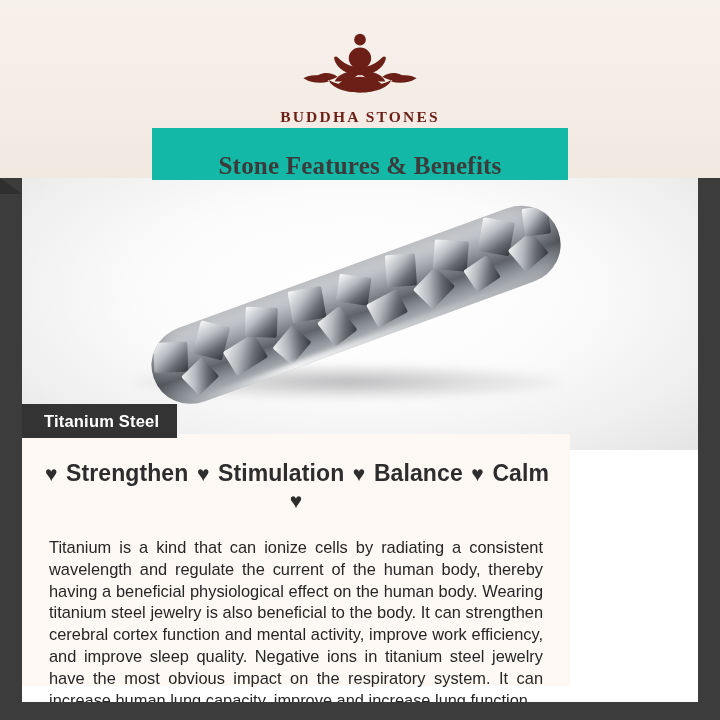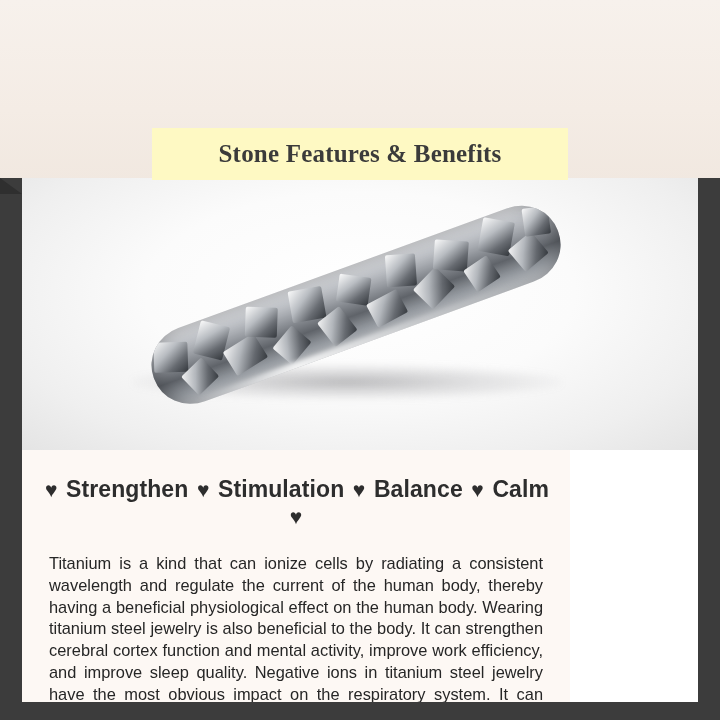--- a/index.html
+++ b/index.html
@@ -62,23 +62,23 @@
     font-family: "Liberation Serif", serif;
   }
 
   
   .title-ribbon {
     position: absolute;
     left: 152px;
     top: 128px;
     width: 416px;
     height: 52px;
-    background: #fef9c3;
+    background: #14b8a6;
     display: flex;
-    align-items: center;
+    align-items: flex-end;
     justify-content: center;
     z-index: 5;
   }
   .title-ribbon .title-text {
     font-family: "Liberation Serif", serif;
     font-weight: bold;
     font-size: 25px;
     color: #3b3b3b;
     letter-spacing: 0.2px;
   }
@@ -201,21 +201,21 @@
     color: #ffffff;
     font-size: 16.5px;
     font-weight: bold;
     letter-spacing: 0.2px;
   }
 
   
   .text-panel {
     position: absolute;
     left: 22px;
-    top: 450px;
+    top: 434px;
     width: 548px;
     height: 252px;
     background: #fdf8f4;
     z-index: 4;
     padding: 0;
     box-sizing: border-box;
   }
   .keywords {
     margin: 0;
     padding: 26px 10px 6px 10px;
@@ -242,20 +242,44 @@
     hyphens: auto;
   }
 </style>
 </head>
 <body>
 
 <div class="page">
 
   <div class="brand-band">
     <div class="inner-shade"></div>
+    <div class="logo-wrap">
+      <svg class="lotus" viewBox="0 0 300 160">
+        <g fill="#6b1f16">
+
+          <circle cx="150" cy="28" r="12"></circle>
+
+          <path d="M150 44c-13 0-23 10-23 22 0 7 3 12 8 17-11-3-23-10-31-19-3-3-8-1-7 3 4 19 26 34 53 34s49-15 53-34c1-4-4-6-7-3-8 9-20 16-31 19 5-5 8-10 8-17 0-12-10-22-23-22z"></path>
+
+          <path d="M150 104c-20 0-36 6-44 15 10 8 27 13 44 13s34-5 44-13c-8-9-24-15-44-15z"></path>
+
+          <path d="M150 96c-9 12-32 19-52 18 6-14 26-25 52-18z"></path>
+          <path d="M150 96c9 12 32 19 52 18-6-14-26-25-52-18z"></path>
+
+          <path d="M104 104c-14 9-34 10-50 5 10-13 33-18 50-5z"></path>
+          <path d="M196 104c14 9 34 10 50 5-10-13-33-18-50-5z"></path>
+
+          <path d="M86 114c-18 5-38 2-52-7 15-9 40-9 52 7z"></path>
+          <path d="M214 114c18 5 38 2 52-7-15-9-40-9-52 7z"></path>
+
+          <path d="M150 124c-26 0-50-5-64-13 4 14 31 26 64 26s60-12 64-26c-14 8-38 13-64 13z"></path>
+        </g>
+      </svg>
+      <div class="brand-name">BUDDHA STONES</div>
+    </div>
   </div>
 
   <div class="title-ribbon">
     <span class="title-text">Stone Features &amp; Benefits</span>
   </div>
 
   <div class="photo">
     <div class="shadow"></div>
     <div class="rod">
       <div class="rod-body">
@@ -281,20 +305,23 @@
         <div class="glint"></div>
       </div>
     </div>
   </div>
 
   <div class="frame-left"></div>
   <div class="frame-right"></div>
   <div class="frame-bottom"></div>
   <div class="corner-tl"></div>
 
+  <div class="name-tag">
+    <span class="tag-text">Titanium Steel</span>
+  </div>
 
   <div class="text-panel">
     <div class="keywords">
       <span class="heart">♥</span>
       <span>Strengthen</span>
       <span class="heart">♥</span>
       <span>Stimulation</span>
       <span class="heart">♥</span>
       <span>Balance</span>
       <span class="heart">♥</span>

